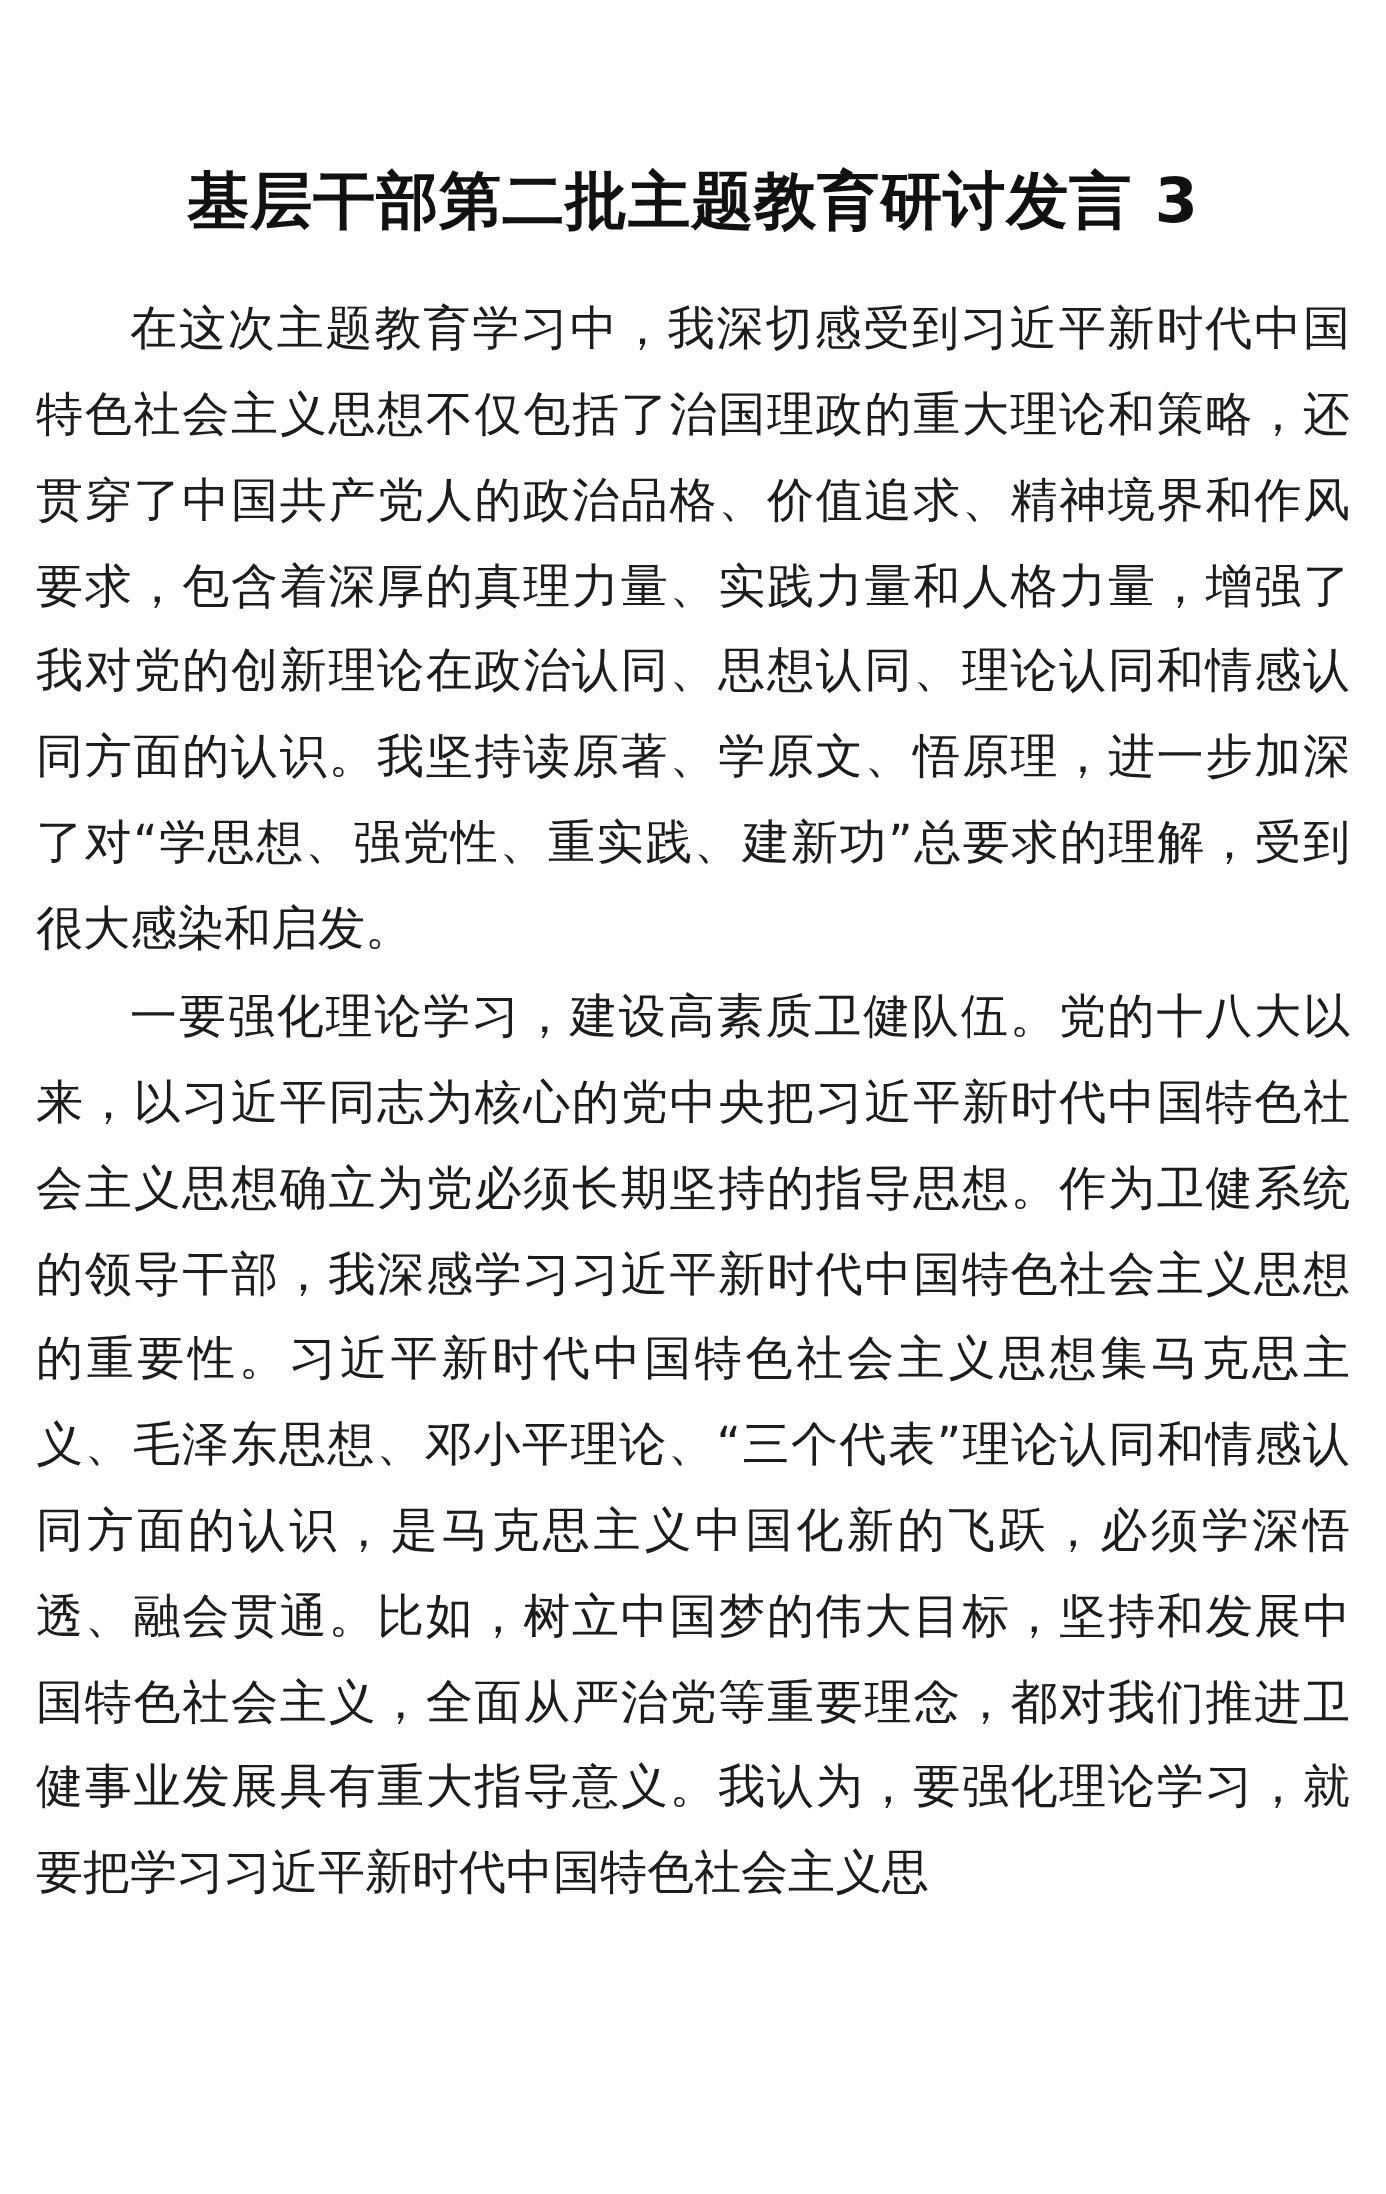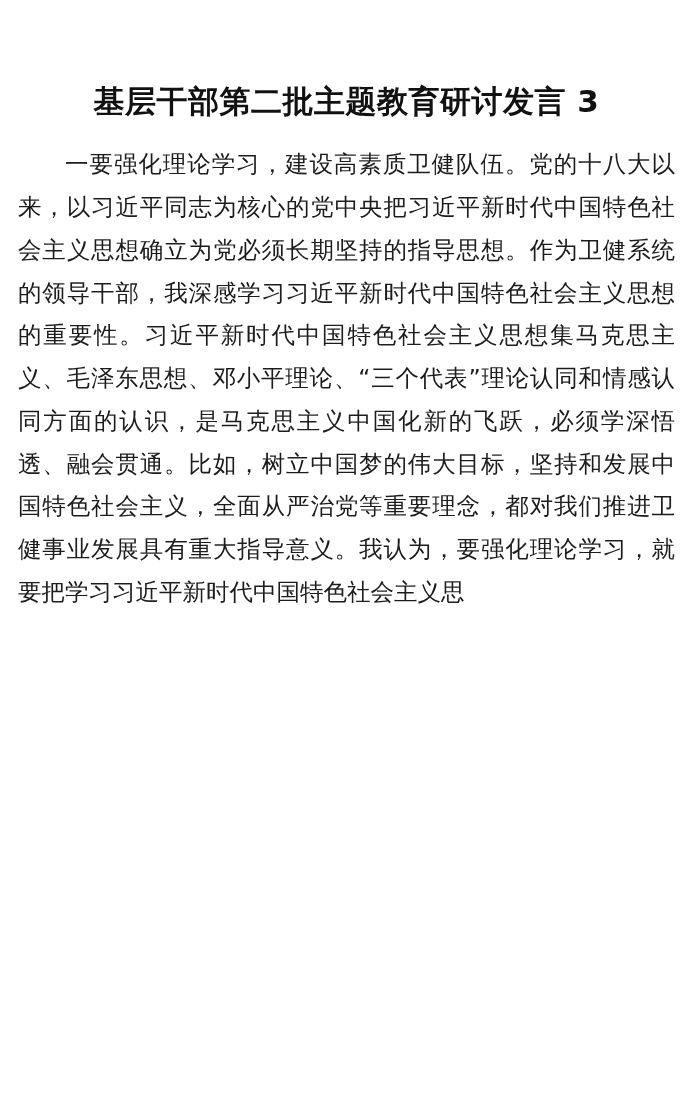--- a/index.html
+++ b/index.html
@@ -44,15 +44,16 @@
     margin: 0 0 2px 0;
     text-indent: 2em;
   }
 </style>
 </head>
 <body>
 
 <div class="page">
   <h1 class="doc-title">基层干部第二批主题教育研讨发言 3</h1>
   <div class="doc-body">
+    <p>在这次主题教育学习中，我深切感受到习近平新时代中国特色社会主义思想不仅包括了治国理政的重大理论和策略，还贯穿了中国共产党人的政治品格、价值追求、精神境界和作风要求，包含着深厚的真理力量、实践力量和人格力量，增强了我对党的创新理论在政治认同、思想认同、理论认同和情感认同方面的认识。我坚持读原著、学原文、悟原理，进一步加深了对“学思想、强党性、重实践、建新功”总要求的理解，受到很大感染和启发。</p>
     <p>一要强化理论学习，建设高素质卫健队伍。党的十八大以来，以习近平同志为核心的党中央把习近平新时代中国特色社会主义思想确立为党必须长期坚持的指导思想。作为卫健系统的领导干部，我深感学习习近平新时代中国特色社会主义思想的重要性。习近平新时代中国特色社会主义思想集马克思主义、毛泽东思想、邓小平理论、“三个代表”理论认同和情感认同方面的认识，是马克思主义中国化新的飞跃，必须学深悟透、融会贯通。比如，树立中国梦的伟大目标，坚持和发展中国特色社会主义，全面从严治党等重要理念，都对我们推进卫健事业发展具有重大指导意义。我认为，要强化理论学习，就要把学习习近平新时代中国特色社会主义思</p>
   </div>
 </div>
 
 </body></html>

